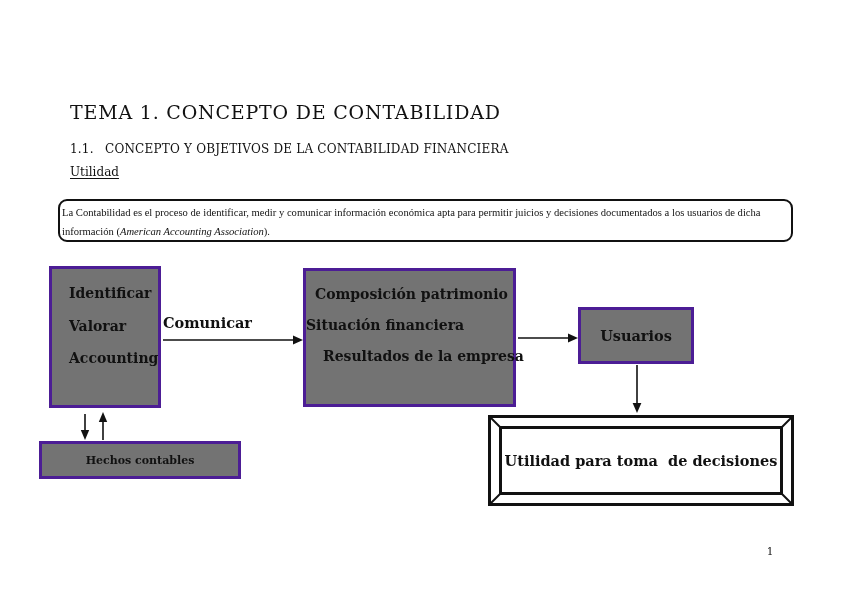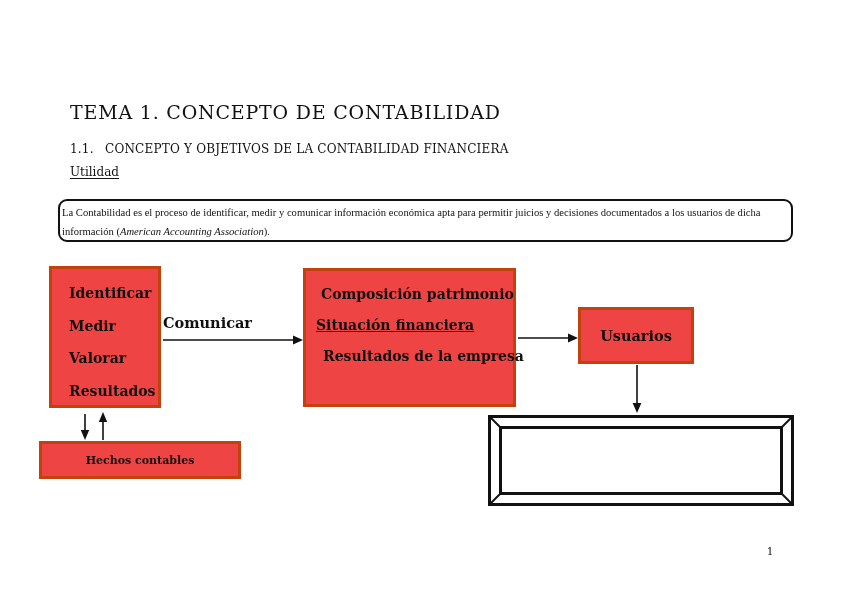--- a/index.html
+++ b/index.html
@@ -30,30 +30,30 @@
   .def-box{
     left:58px;top:199px;width:735px;height:43px;
     border:2px solid #111;border-radius:9px;
     box-sizing:border-box;
     padding:2px 10px 0 2px;
     font-family:"Liberation Serif", serif;
     font-size:10.6px;line-height:19px;
   }
   .def-box p{margin:0;}
   .flow-box{
-    border:3px solid #c2410c;box-sizing:border-box;
+    border:3px solid #4c1d95;box-sizing:border-box;
     font-weight:bold;font-size:14px;
-    background:#ef4444;
+    background:#737373;
   }
   .process-box{left:49px;top:266px;width:112px;height:142px;padding-top:8px;}
   .process-box .flow-item{line-height:32.5px;padding-left:17px;white-space:nowrap;}
   .info-box{left:303px;top:268px;width:213px;height:139px;padding-top:8px;}
   .info-box .flow-item{line-height:31px;white-space:nowrap;}
-  .info-box .flow-item:nth-child(1){margin-left:15px;}
-  .info-box .flow-item:nth-child(2){margin-left:10px;text-decoration:underline;}
+  .info-box .flow-item:nth-child(1){margin-left:9px;}
+  .info-box .flow-item:nth-child(2){}
   .info-box .flow-item:nth-child(3){margin-left:17px;}
   .users-box{
     left:578px;top:307px;width:116px;height:57px;
     display:flex;align-items:center;justify-content:center;
     font-size:14.5px;
   }
   .facts-box{
     left:39px;top:441px;width:202px;height:38px;
     display:flex;align-items:center;justify-content:center;
     font-size:11px;white-space:nowrap;
@@ -91,23 +91,22 @@
   </div>
 
   <div class="abs subheading">Utilidad</div>
 
   <div class="abs def-box">
     <p><span>La Contabilidad es el proceso de identificar, medir y comunicar información económica apta para permitir juicios y decisiones documentados a los usuarios de dicha información (</span><em>American Accounting Association</em><span>).</span></p>
   </div>
 
   <div class="abs flow-box process-box">
     <div class="flow-item">Identificar</div>
-    <div class="flow-item">Medir</div>
     <div class="flow-item">Valorar</div>
-    <div class="flow-item">Resultados</div>
+    <div class="flow-item">Accounting</div>
   </div>
 
   <div class="abs arrow-label">Comunicar</div>
 
   <div class="abs flow-box info-box">
     <div class="flow-item">Composición patrimonio</div>
     <div class="flow-item">Situación financiera</div>
     <div class="flow-item">Resultados de la empresa</div>
   </div>
 
@@ -117,20 +116,21 @@
 
   <div class="abs box3d">
     <svg width="306" height="91" viewBox="0 0 306 91">
       <rect class="frame-stroke" x="1.5" y="1.5" width="303" height="88"></rect>
       <rect class="frame-stroke" x="12.5" y="12.5" width="281" height="66"></rect>
       <line class="frame-diag" x1="3" y1="3" x2="14" y2="14"></line>
       <line class="frame-diag" x1="303" y1="3" x2="292" y2="14"></line>
       <line class="frame-diag" x1="3" y1="88" x2="14" y2="77"></line>
       <line class="frame-diag" x1="303" y1="88" x2="292" y2="77"></line>
     </svg>
+    <div class="box3d-label">Utilidad para toma  de decisiones</div>
   </div>
 
   <svg class="abs arrows" width="848" height="599" viewBox="0 0 848 599">
     <g>
       <line x1="163" y1="340" x2="294" y2="340"></line>
       <polygon points="303,340 293,335.6 293,344.4"></polygon>
     </g>
     <g>
       <line x1="518" y1="338" x2="569" y2="338"></line>
       <polygon points="578,338 568,333.6 568,342.4"></polygon>

